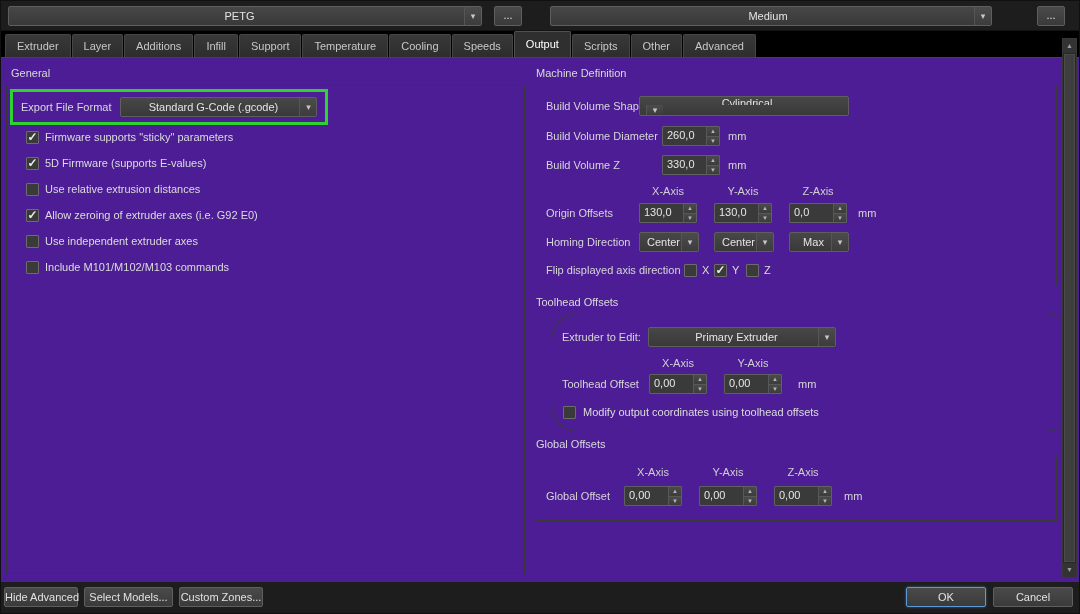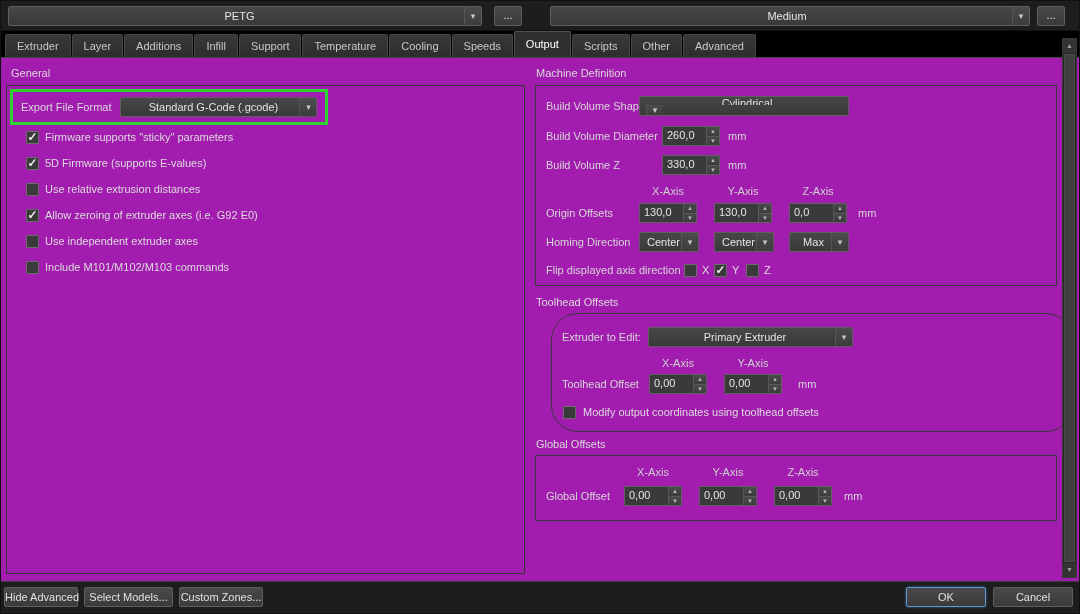--- a/index.html
+++ b/index.html
@@ -43,21 +43,21 @@
     height:23px; line-height:22px; padding:0 11px; margin-right:1px;
     color:#c8c8c8; background:linear-gradient(#383838,#2d2d2d);
     border:1px solid #454545; border-bottom:none; border-radius:2px 2px 0 0;
     white-space:nowrap; cursor:default;
   }
   .tab.active {
     height:26px; line-height:25px; background:#2f2f2f; color:#ffffff; border-color:#505050;
   }
 
   
-  .content { position:absolute; left:0; top:57px; right:0; bottom:32px; background:#a21caf;padding-left:40px; }
+  .content { position:absolute; left:0; top:57px; right:0; bottom:32px; background:#4c1d95;padding-left:40px; }
 
   .grp { position:absolute; border:1px solid #3a3a3a; }
   .grp-title { position:absolute; color:#dadada; white-space:nowrap; }
 
   .row { position:absolute; left:0; right:0; height:24px; }
   .row .lbl { position:absolute; left:10px; top:4px; white-space:nowrap; color:#d6d6d6; }
   .hdr { position:absolute; top:2px; width:58px; text-align:center; color:#cfcfcf; }
   .unit { position:absolute; top:4px; color:#d6d6d6; }
   .c1 { left:var(--c1); } .c2 { left:var(--c2); } .c3 { left:var(--c3); }
   .pos { position:absolute; top:0; }
@@ -107,21 +107,21 @@
 </style>
 </head>
 <body>
 
 <div class="topbar">
   <div class="combo" style="left:7px; top:5px; width:474px;">
     <span class="cval">PETG</span>
     <span class="carrow">▾</span>
   </div>
   <div class="mini-btn" style="left:493px; top:5px;">...</div>
-  <div class="combo" style="left:549px; top:5px; width:480px;padding-left:11px;">
+  <div class="combo" style="left:549px; top:5px; width:442px;padding-left:11px;">
     <span class="cval">Medium</span>
     <span class="carrow">▾</span>
   </div>
   <div class="mini-btn" style="left:1036px; top:5px;">...</div>
 </div>
 
 <div class="tabbar">
   <div class="tab">Extruder</div>
   <div class="tab">Layer</div>
   <div class="tab">Additions</div>
@@ -269,21 +269,21 @@
       <span class="cb pos" style="left:210px; top:4px;"></span>
       <span class="pos" style="left:228px; top:4px;">Z</span>
     </div>
   </div>
 
   <div class="grp-title" style="left:535px; top:238px;">Toolhead Offsets</div>
   <div class="grp" style="left:550px; top:255px; width:522px; height:119px;border-radius:27px; --c1:97px; --c2:172px;">
 
     <div class="row" style="top:13px;">
       <span class="lbl">Extruder to Edit:</span>
-      <div class="combo pos" style="left:96px; width:205px;">
+      <div class="combo pos" style="left:96px; width:188px;">
         <span class="cval">Primary Extruder</span>
         <span class="carrow">▾</span>
       </div>
     </div>
 
     <div class="row" style="top:41px; height:16px;">
       <span class="hdr c1">X-Axis</span>
       <span class="hdr c2">Y-Axis</span>
     </div>
 

